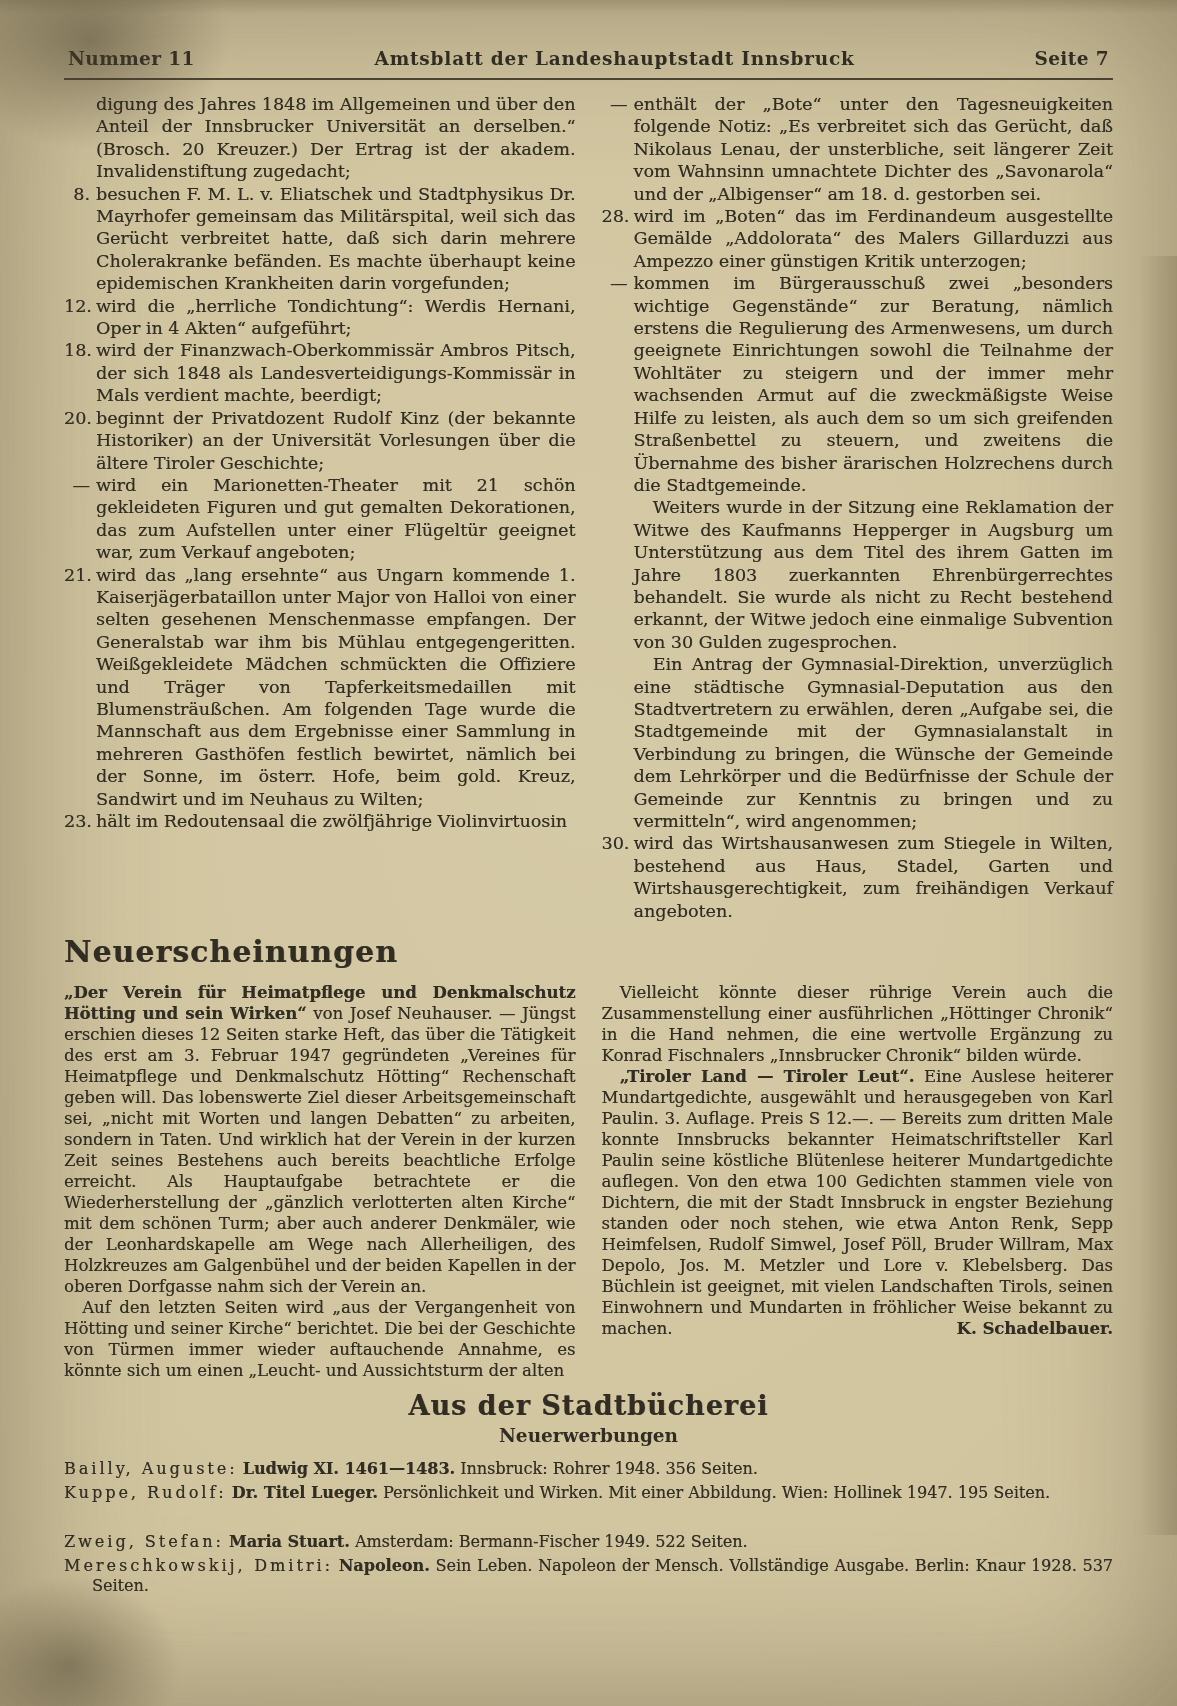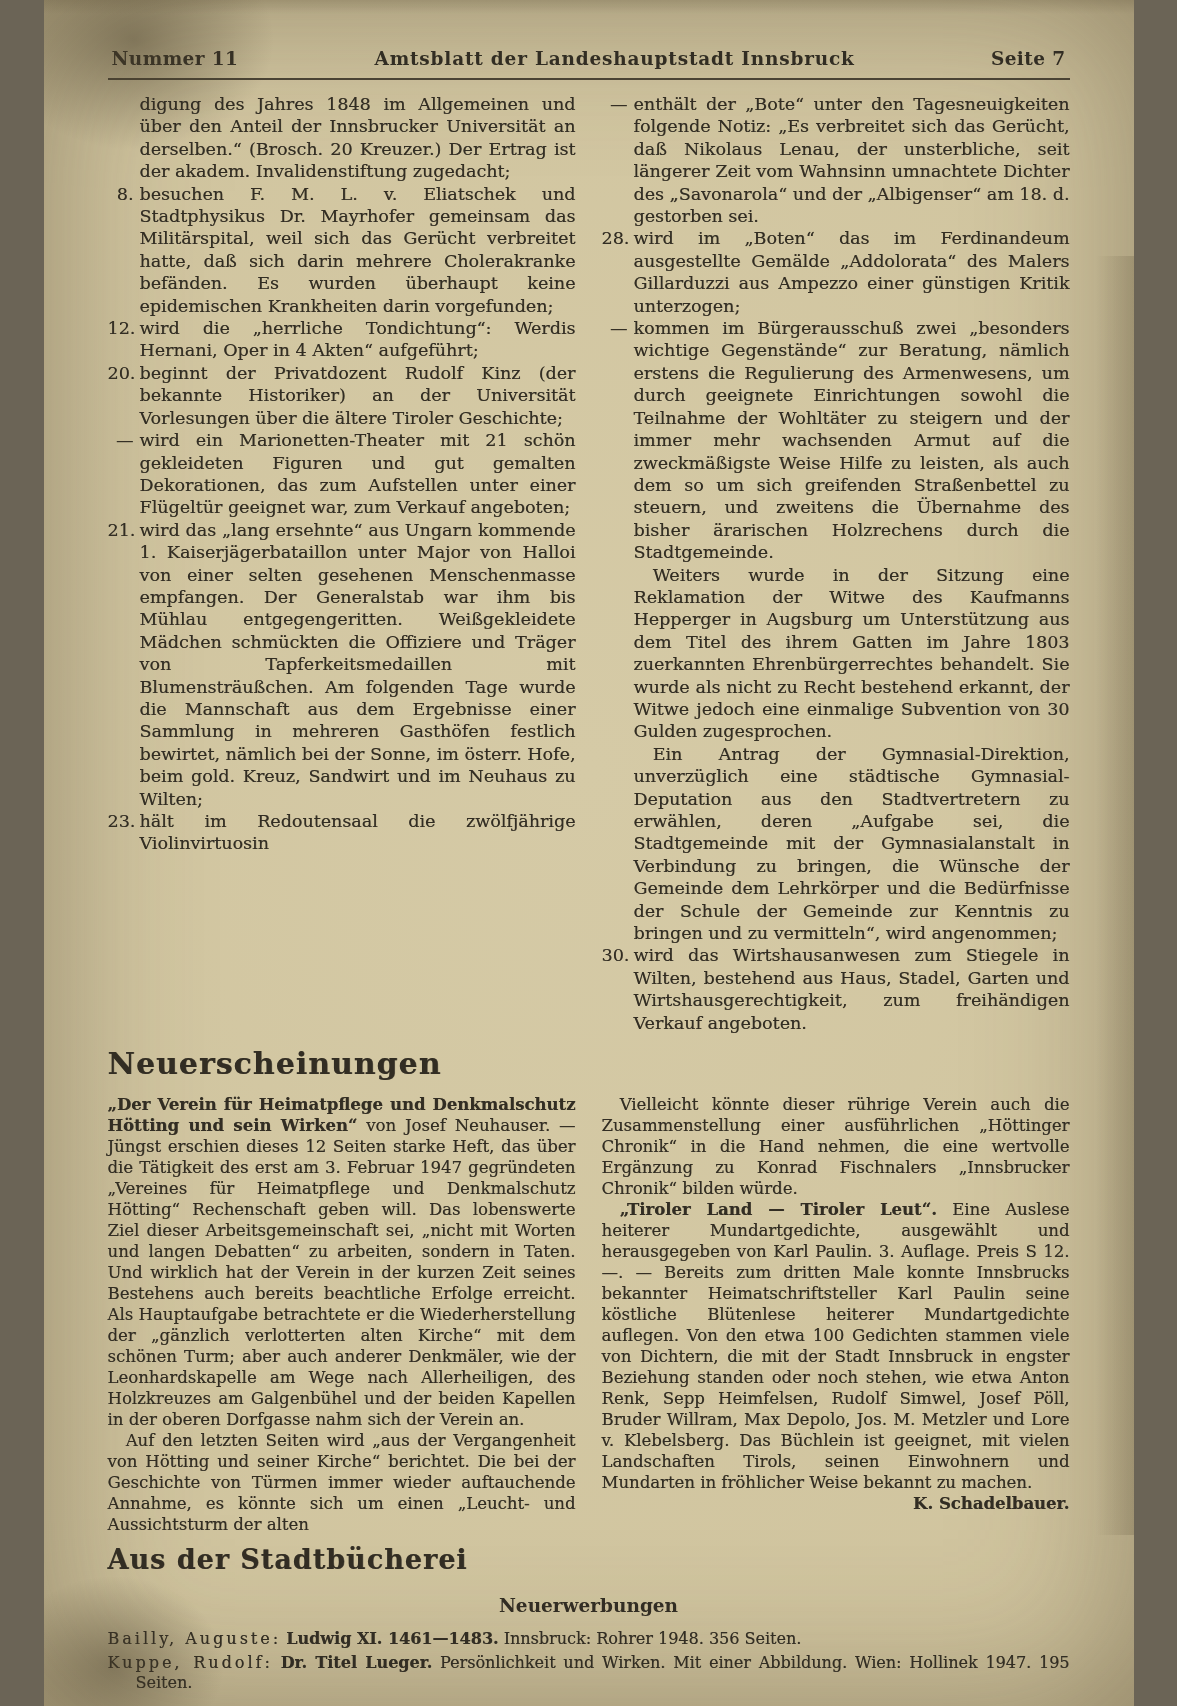--- a/index.html
+++ b/index.html
@@ -1,19 +1,19 @@
 <!DOCTYPE html>
 <html lang="de" style="--paper: #d5caa6; --ink: #322d23; --rule: #4a4334;"><head>
 <meta charset="utf-8">
 <style>
   html, body { margin: 0; padding: 0; background: #6b6456; }
 
   .page {
     position: relative;
-    width: 1090px;
+    width: 1177px;
     height: 1706px;
     margin: 0 auto;
     overflow: hidden;
     box-sizing: border-box;
     padding: 48px 64px 14px 64px;
     background:
       radial-gradient(ellipse 130% 120% at 50% 45%,
         var(--paper, #d5caa6) 0%, #d0c49e 55%, #bfb28b 86%, #a29570 100%);
     box-shadow: inset 0 0 160px rgba(70, 58, 35, 0.45);
     color: var(--ink, #322d23);
@@ -66,22 +66,22 @@
   .book { padding-left: 28px; text-indent: -28px; margin-bottom: 3px !important; }
   .book .author { letter-spacing: 3px; }
   .book .booktitle { font-weight: bold; }
 
   .h-big {
     text-align: left; font-size: 30px; font-weight: bold;
     margin: 12px 0 7px 0; letter-spacing: 1px;
     text-shadow: 0.5px 0 rgba(50,45,35,.6);
   }
   .h-mid {
-    text-align: left; font-size: 27px; font-weight: bold;
-    margin: 9px 0 20px 0; letter-spacing: 1px;
+    text-align: center; font-size: 27px; font-weight: bold;
+    margin: 9px 0 4px 0; letter-spacing: 1px;
     text-shadow: 0.5px 0 rgba(50,45,35,.6);
   }
   .h-sub {
     text-align: center; font-size: 18.5px; font-weight: bold;
     margin: 2px 0 8px 0;
   }
 </style>
 </head>
 <body>
 
@@ -96,25 +96,26 @@
     <span>Nummer 11</span>
     <span class="mast-title">Amtsblatt der Landeshauptstadt Innsbruck</span>
     <span>Seite 7</span>
   </header>
 
   <section class="columns body-text chron">
     <div class="col gutter">
 
         <p class="para"><span class="marker"></span><span class="txt">digung des Jahres 1848 im Allgemeinen und über den Anteil der Innsbrucker Universität an derselben.“ (Brosch. 20 Kreuzer.) Der Ertrag ist der akadem. Invalidenstiftung zugedacht;</span></p>
 
-        <p class="para"><span class="marker">8.</span><span class="txt">besuchen F. M. L. v. Eliatschek und Stadtphysikus Dr. Mayrhofer gemeinsam das Militärspital, weil sich das Gerücht verbreitet hatte, daß sich darin mehrere Cholerakranke befänden. Es wurden überhaupt keine epidemischen Krankheiten darin vorgefunden;</span></p>
+        <p class="para"><span class="marker">8.</span><span class="txt">besuchen F. M. L. v. Eliatschek und Stadtphysikus Dr. Mayrhofer gemeinsam das Militärspital, weil sich das Gerücht verbreitet hatte, daß sich darin mehrere Cholerakranke befänden. Es machte überhaupt keine epidemischen Krankheiten darin vorgefunden;</span></p>
 
 
         <p class="para"><span class="marker">12.</span><span class="txt">wird die „herrliche Tondichtung“: Werdis Hernani, Oper in 4 Akten“ aufgeführt;</span></p>
 
+        <p class="para"><span class="marker">18.</span><span class="txt">wird der Finanzwach-Oberkommissär Ambros Pitsch, der sich 1848 als Landesverteidigungs-Kommissär in Mals verdient machte, beerdigt;</span></p>
 
         <p class="para"><span class="marker">20.</span><span class="txt">beginnt der Privatdozent Rudolf Kinz (der bekannte Historiker) an der Universität Vorlesungen über die ältere Tiroler Geschichte;</span></p>
 
         <p class="para"><span class="marker">—</span><span class="txt">wird ein Marionetten-Theater mit 21 schön gekleideten Figuren und gut gemalten Dekorationen, das zum Aufstellen unter einer Flügeltür geeignet war, zum Verkauf angeboten;</span></p>
 
         <p class="para"><span class="marker">21.</span><span class="txt">wird das „lang ersehnte“ aus Ungarn kommende 1. Kaiserjägerbataillon unter Major von Halloi von einer selten gesehenen Menschenmasse empfangen. Der Generalstab war ihm bis Mühlau entgegengeritten. Weißgekleidete Mädchen schmückten die Offiziere und Träger von Tapferkeitsmedaillen mit Blumensträußchen. Am folgenden Tage wurde die Mannschaft aus dem Ergebnisse einer Sammlung in mehreren Gasthöfen festlich bewirtet, nämlich bei der Sonne, im österr. Hofe, beim gold. Kreuz, Sandwirt und im Neuhaus zu Wilten;</span></p>
 
         <p class="para"><span class="marker">23.</span><span class="txt">hält im Redoutensaal die zwölfjährige Violinvirtuosin</span></p>
       </div>
     <div class="col gutter">

